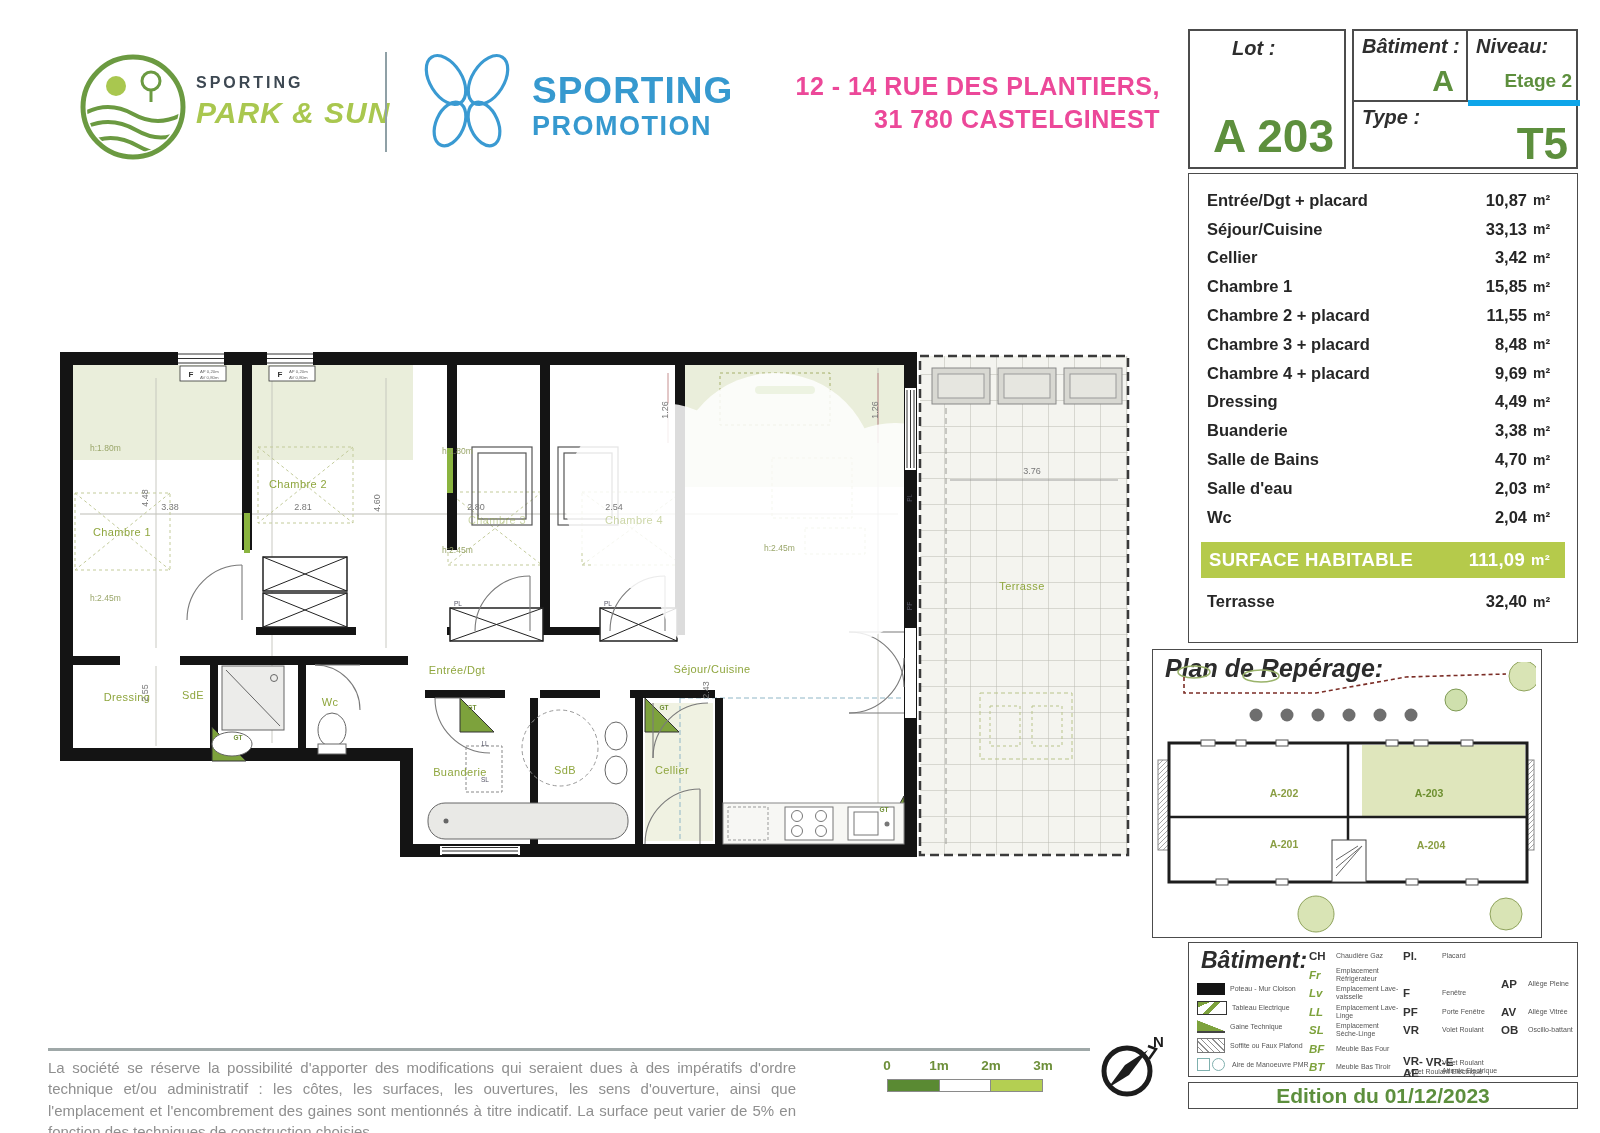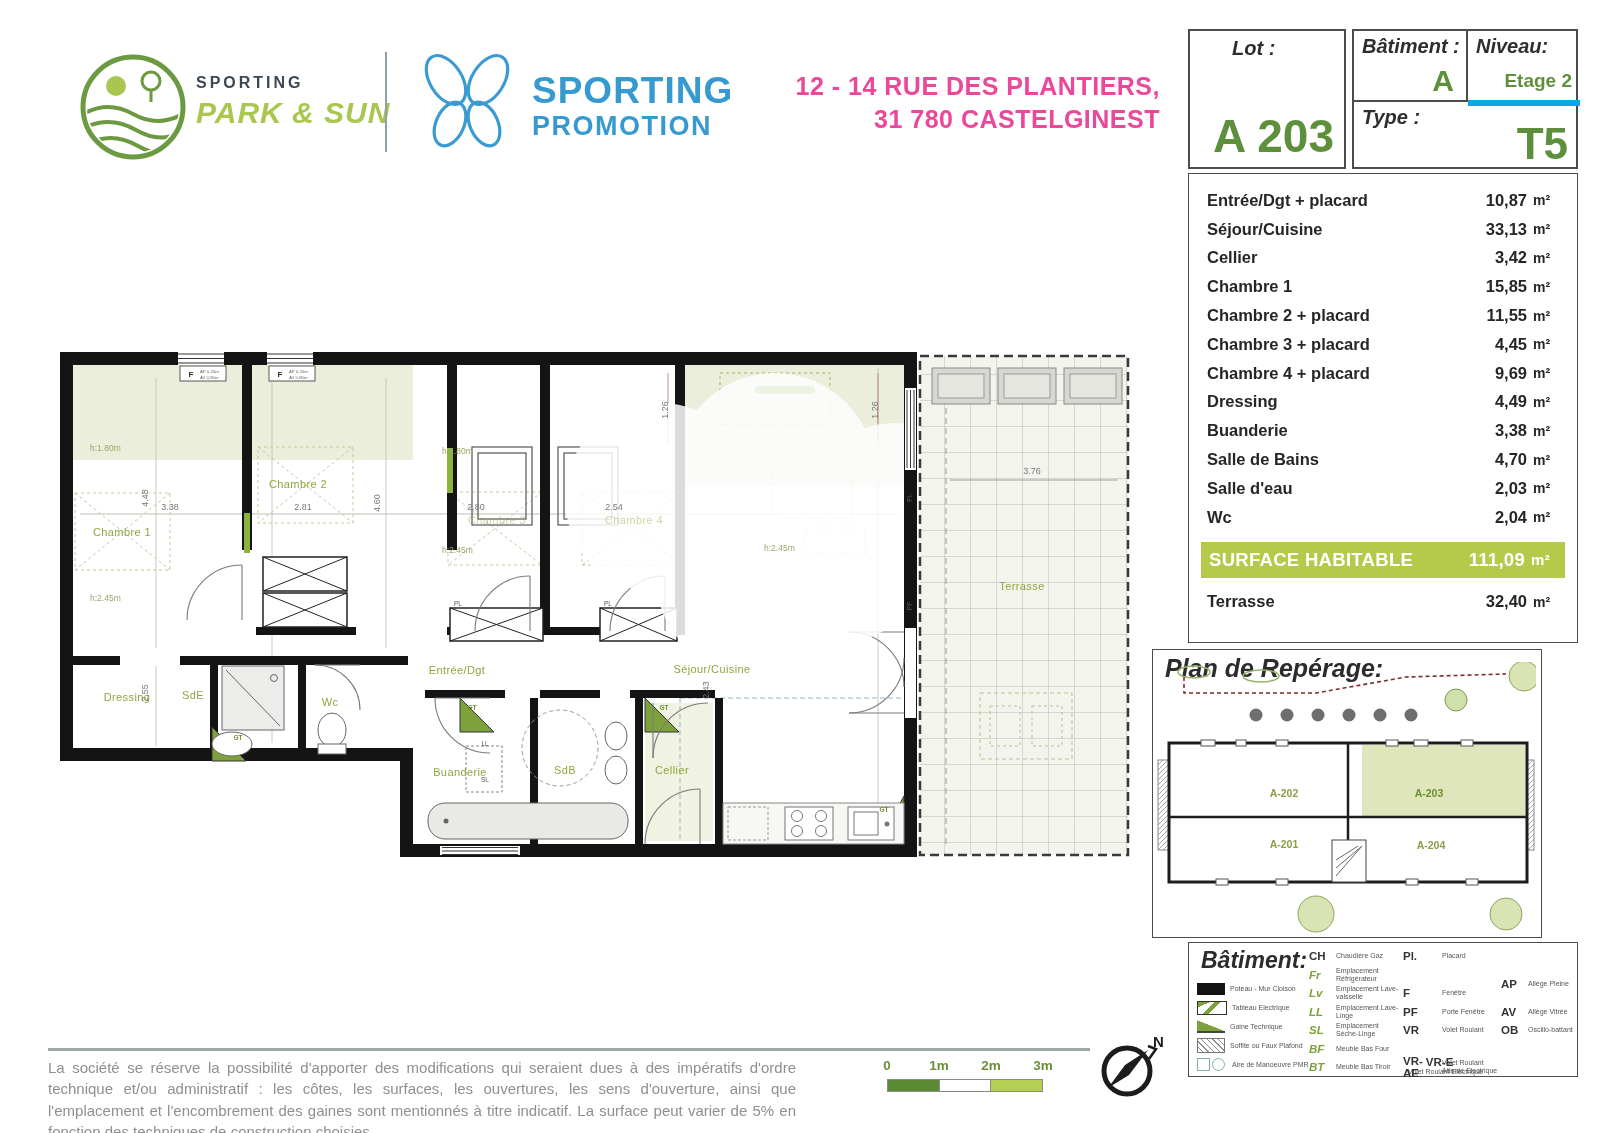--- a/index.html
+++ b/index.html
@@ -160,21 +160,21 @@
           <span class="aval">15,85</span>
           <span class="aunit">m²</span>
         </div>
         <div class="arow">
           <span class="alabel">Chambre 2 + placard</span>
           <span class="aval">11,55</span>
           <span class="aunit">m²</span>
         </div>
         <div class="arow">
           <span class="alabel">Chambre 3 + placard</span>
-          <span class="aval">4,45</span>
+          <span class="aval">8,48</span>
           <span class="aunit">m²</span>
         </div>
         <div class="arow">
           <span class="alabel">Chambre 4 + placard</span>
           <span class="aval">9,69</span>
           <span class="aunit">m²</span>
         </div>
         <div class="arow">
           <span class="alabel">Dressing</span>
           <span class="aval">4,49</span>
@@ -358,20 +358,21 @@
           <span class="abbr" style="width: 22px;">AV</span>
           <span class="lab-label">Allège Vitrée</span>
         </div>
         <div class="lab-row" style="top: 78px;">
           <span class="abbr" style="width: 22px;">OB</span>
           <span class="lab-label">Oscillo-battant</span>
         </div>
       </div>
   </div>
 
+  <div class="abs box edition" style="left:1188px;top:1082px;width:390px;height:27px;border-width:1.5px;">Edition du 01/12/2023</div>
 
   <svg id="plan-svg" class="abs" style="left:60px;top:348px;" width="1075" height="514" viewBox="0 0 1075 514">
     <defs>
       <pattern id="tiles" width="26" height="26" patternUnits="userSpaceOnUse">
         <path d="M26 0H0V26" fill="none" stroke="#b9b9b1" stroke-width="1"></path>
       </pattern>
       <clipPath id="plan-clip">
           <rect x="13" y="17" width="831" height="479"></rect>
         </clipPath>
     </defs>

